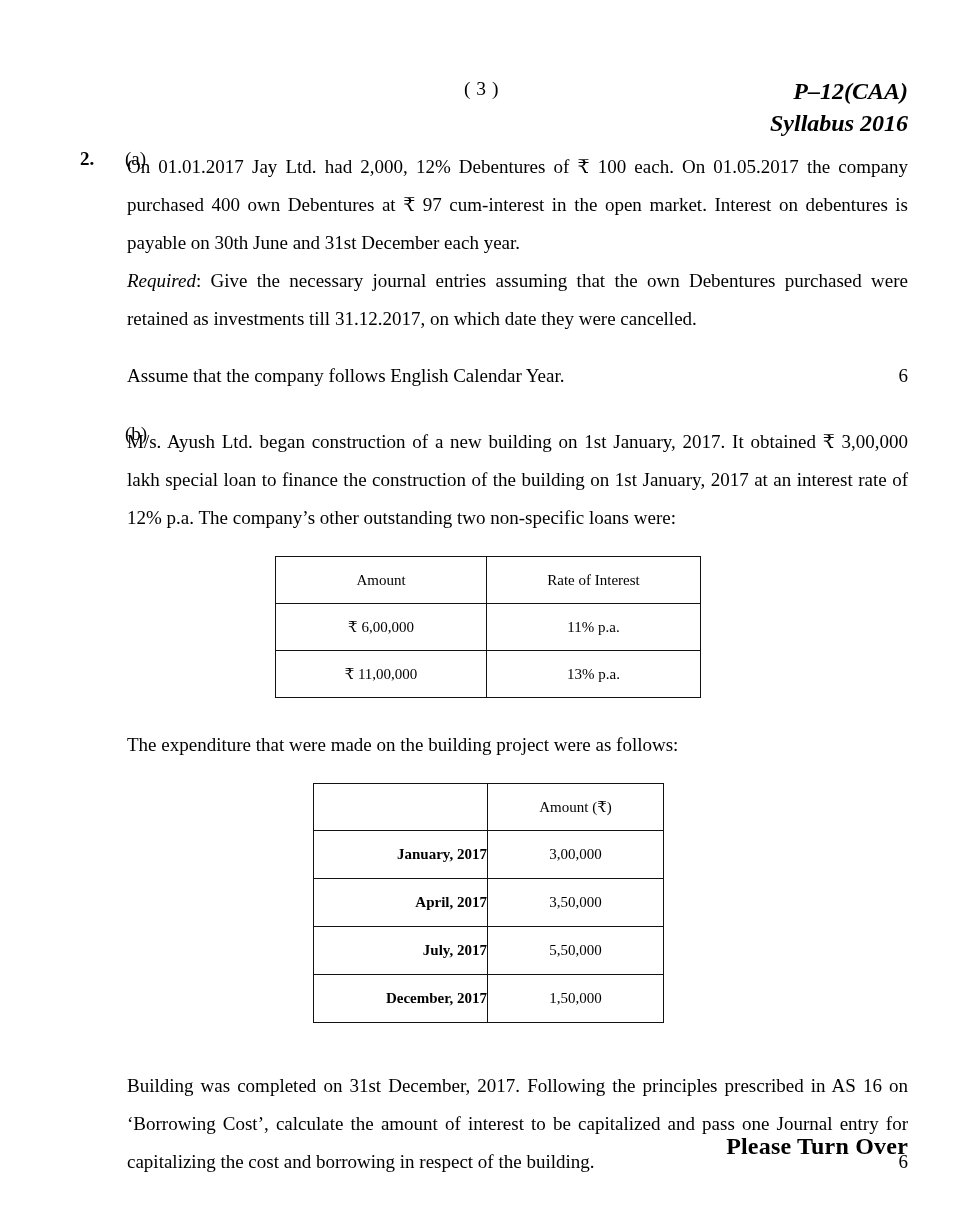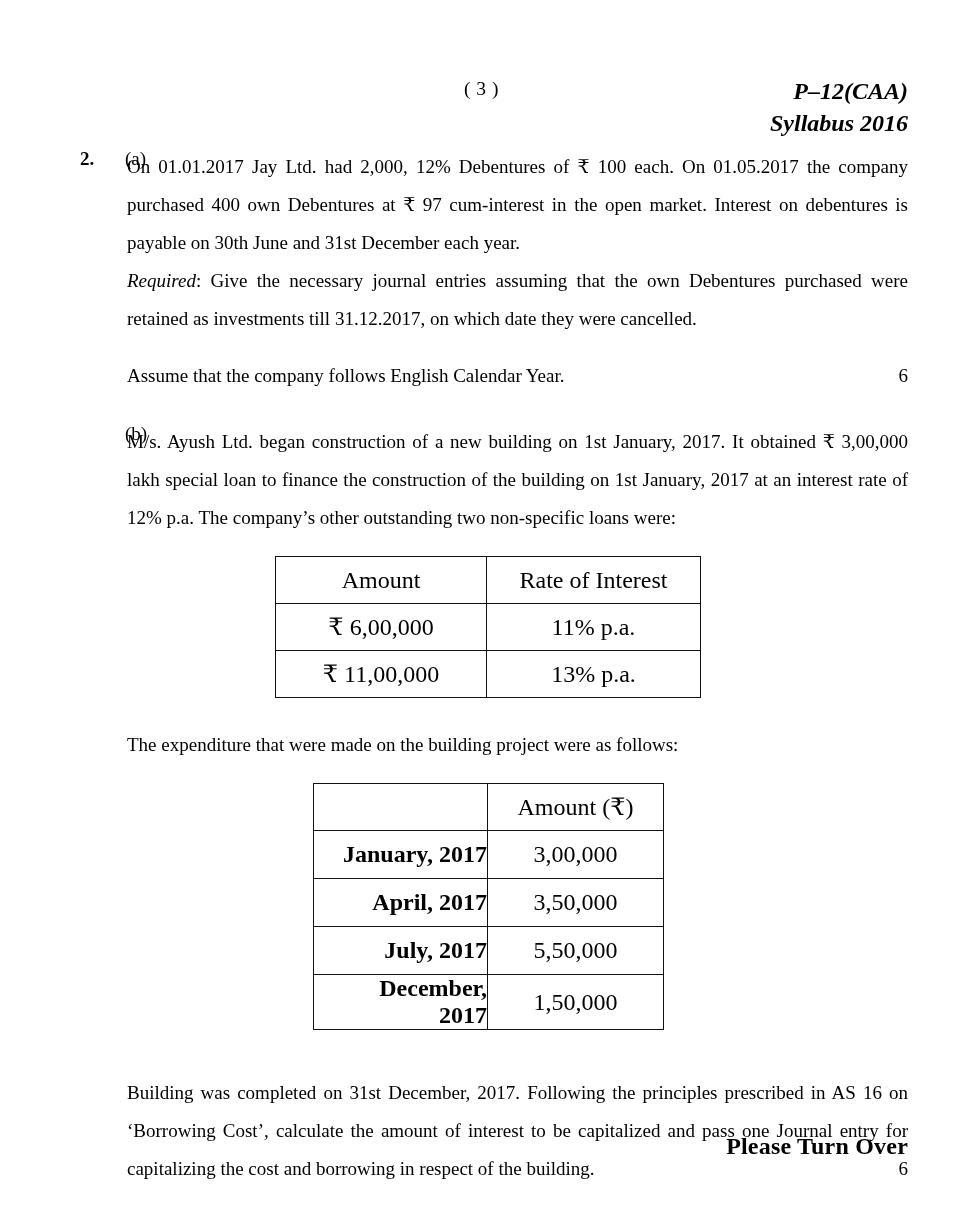--- a/index.html
+++ b/index.html
@@ -115,21 +115,21 @@
   .spacer-md { height: 28px; }
 
   
   .tbl-wrap {
     position: relative;
     width: 100%;
   }
   table.data {
     border-collapse: collapse;
     table-layout: fixed;
-    font-size: 24px;
+    font-size: 15px;
     background: #fff;
   }
   table.data td, table.data th {
     border: 1.3px solid #121212;
     font-weight: normal;
     padding: 0;
     height: 46px;
     vertical-align: middle;
   }
   table.data .c { text-align: center; }

